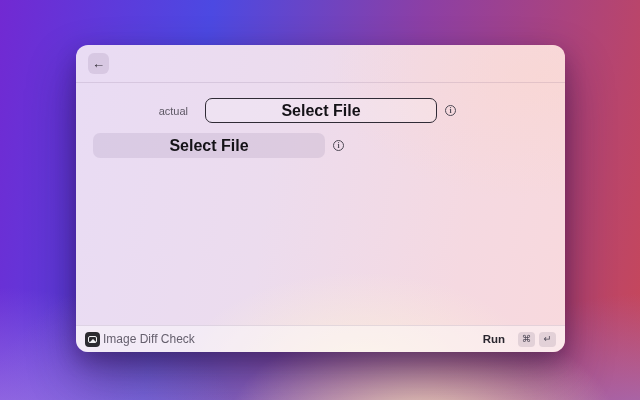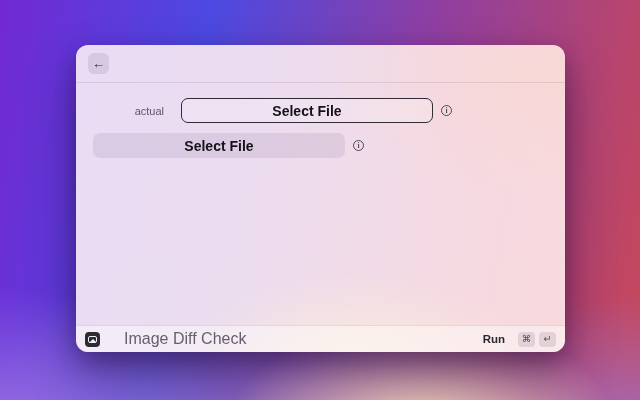--- a/index.html
+++ b/index.html
@@ -60,35 +60,35 @@
   .window-main {
     flex: 1 1 auto;
     padding-top: 15px;
   }
   .form-row {
     display: flex;
     align-items: center;
     margin-bottom: 10px;
   }
   .form-label {
-    width: 88px;
+    width: 112px;
     flex: 0 0 auto;
     text-align: right;
     font-size: 11px;
     color: #5e5865;
   }
   .select-file-button {
     margin-left: 17px;
-    width: 252px;
+    width: 232px;
     height: 25px;
     flex: 0 0 auto;
     border-radius: 7px;
     border: none;
     background: rgba(95,70,120,0.11);
-    font-size: 14px;
+    font-size: 16px;
     font-weight: bold;
     color: #141217;
     cursor: pointer;
     font-family: "Liberation Sans", sans-serif;
   }
   .select-file-button.focused {
     border: 1.5px solid #302b36;
     background: rgba(255,255,255,0.18);
   }
   .info-icon {
@@ -133,22 +133,22 @@
   .app-icon-glyph::after {
     content: "";
     position: absolute;
     left: 1px; bottom: 0;
     width: 0; height: 0;
     border-left: 3px solid transparent;
     border-right: 3px solid transparent;
     border-bottom: 3px solid #f2f2f4;
   }
   .app-name {
-    margin-left: 24px;
-    font-size: 16px;
+    margin-left: 3px;
+    font-size: 12px;
     color: #66606e;
     text-align: right;
   }
   .footer-spacer { flex: 1 1 auto; }
   .run-label {
     font-size: 11.5px;
     font-weight: bold;
     color: #29262e;
     margin-right: 9px;
     cursor: pointer;

